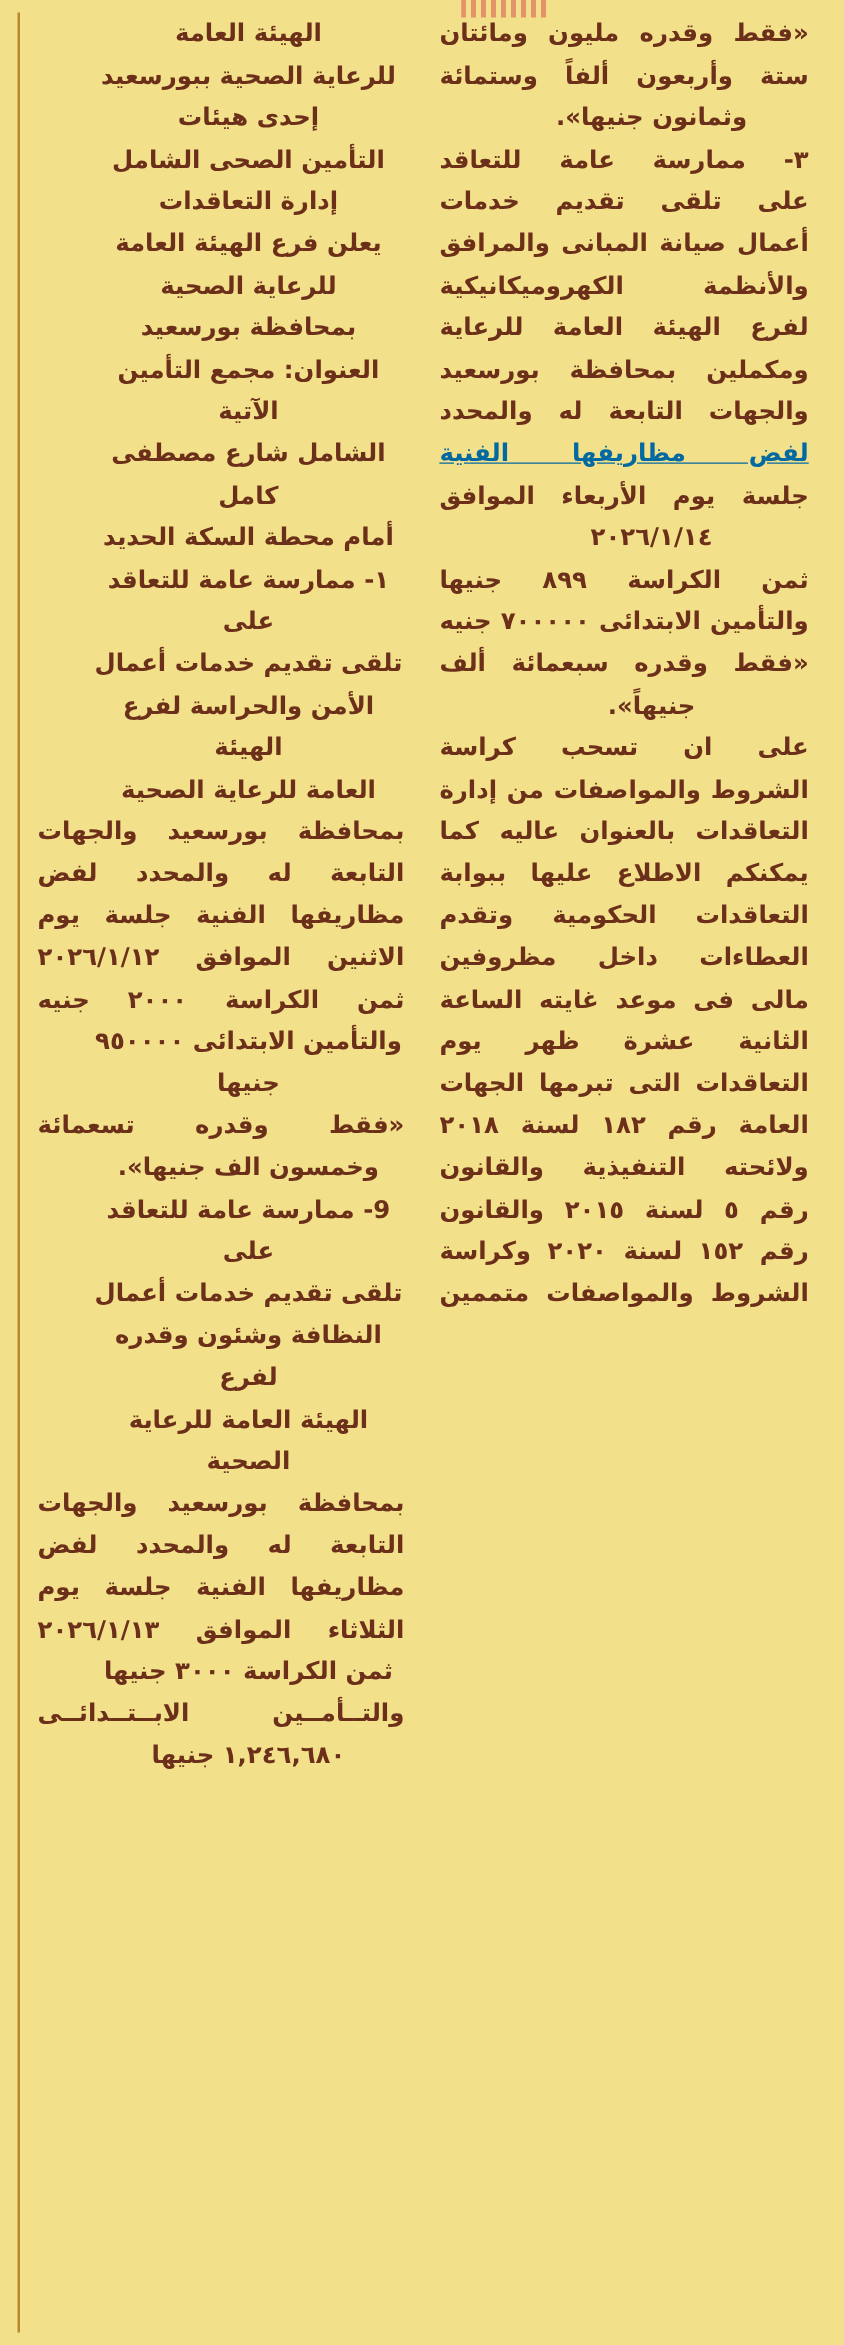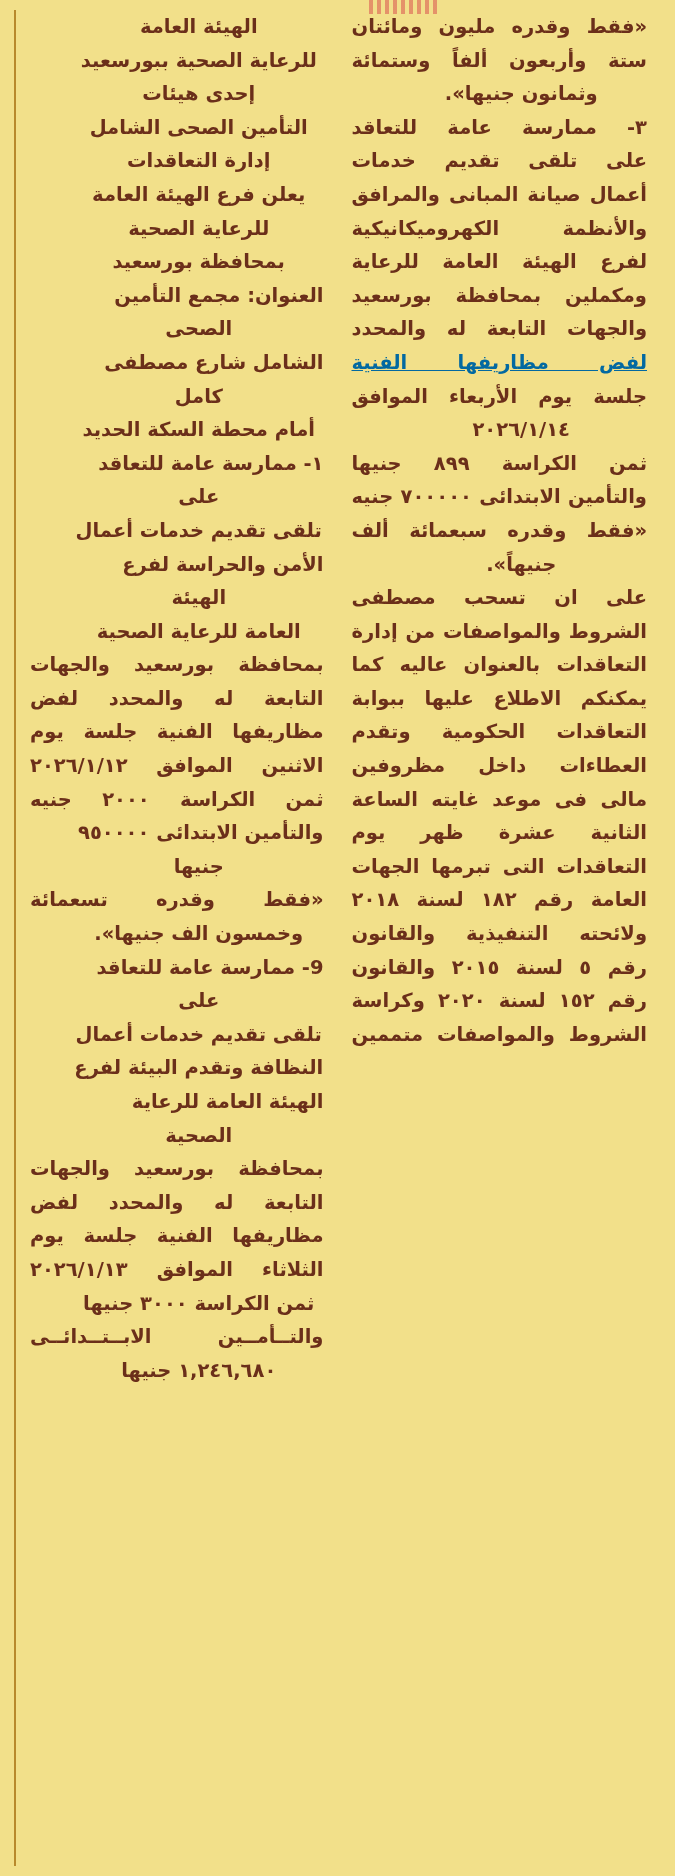--- a/index.html
+++ b/index.html
@@ -52,21 +52,21 @@
     letter-spacing: 0px;
     white-space: nowrap;
     text-align: center;
   }
   .ln.just {
     white-space: normal;
     text-align: justify;
     text-align-last: justify;
   }
   .ln.ctr {
-    text-align: right;
+    text-align: center;
     text-align-last: center;
     white-space: normal;
     margin-left: 44px;
   }
   .ln.fade {
     color: #0369a1;
     text-decoration: underline;
   }
 </style>
 </head>
@@ -78,38 +78,38 @@
 
   <div class="col right">
     <div class="ln ctr">الهيئة العامة</div>
     <div class="ln ctr">للرعاية الصحية ببورسعيد</div>
     <div class="ln ctr">إحدى هيئات</div>
     <div class="ln ctr">التأمين الصحى الشامل</div>
     <div class="ln ctr">إدارة التعاقدات</div>
     <div class="ln ctr">يعلن فرع الهيئة العامة</div>
     <div class="ln ctr">للرعاية الصحية</div>
     <div class="ln ctr">بمحافظة بورسعيد</div>
-    <div class="ln ctr">العنوان: مجمع التأمين الصحى</div>
+    <div class="ln ctr">العنوان: مجمع التأمين الآتية</div>
     <div class="ln ctr">الشامل شارع مصطفى كامل</div>
     <div class="ln ctr">أمام محطة السكة الحديد</div>
     <div class="ln ctr">١- ممارسة عامة للتعاقد على</div>
     <div class="ln ctr">تلقى تقديم خدمات أعمال</div>
     <div class="ln ctr">الأمن والحراسة لفرع الهيئة</div>
     <div class="ln ctr">العامة للرعاية الصحية</div>
     <div class="ln just">بمحافظة بورسعيد والجهات</div>
     <div class="ln just">التابعة له والمحدد لفض</div>
     <div class="ln just">مظاريفها الفنية جلسة يوم</div>
     <div class="ln just">الاثنين الموافق ٢٠٢٦/١/١٢</div>
     <div class="ln just">ثمن الكراسة ٢٠٠٠ جنيه</div>
     <div class="ln ctr">والتأمين الابتدائى ٩٥٠٠٠٠ جنيها</div>
     <div class="ln just">«فقط وقدره تسعمائة</div>
     <div class="ln ctr">وخمسون الف جنيها».</div>
     <div class="ln ctr">9- ممارسة عامة للتعاقد على</div>
     <div class="ln ctr">تلقى تقديم خدمات أعمال</div>
-    <div class="ln ctr">النظافة وتقدم البيئة لفرع</div>
+    <div class="ln ctr">النظافة وشئون وقدره لفرع</div>
     <div class="ln ctr">الهيئة العامة للرعاية الصحية</div>
     <div class="ln just">بمحافظة بورسعيد والجهات</div>
     <div class="ln just">التابعة له والمحدد لفض</div>
     <div class="ln just">مظاريفها الفنية جلسة يوم</div>
     <div class="ln just">الثلاثاء الموافق ٢٠٢٦/١/١٣</div>
     <div class="ln ctr">ثمن الكراسة ٣٠٠٠ جنيها</div>
     <div class="ln just">والتــأمــين الابــتــدائــى</div>
     <div class="ln ctr">١,٢٤٦,٦٨٠ جنيها</div>
   </div>
 
@@ -124,21 +124,21 @@
     <div class="ln just">لفرع الهيئة العامة للرعاية</div>
     <div class="ln just">ومكملين بمحافظة بورسعيد</div>
     <div class="ln just">والجهات التابعة له والمحدد</div>
     <div class="ln just fade">لفض مظاريفها الفنية</div>
     <div class="ln just">جلسة يوم الأربعاء الموافق</div>
     <div class="ln ctr">٢٠٢٦/١/١٤</div>
     <div class="ln just">ثمن الكراسة ٨٩٩ جنيها</div>
     <div class="ln just">والتأمين الابتدائى ٧٠٠٠٠٠ جنيه</div>
     <div class="ln just">«فقط وقدره سبعمائة ألف</div>
     <div class="ln ctr">جنيهاً».</div>
-    <div class="ln just">على ان تسحب مصطفى</div>
+    <div class="ln just">على ان تسحب كراسة</div>
     <div class="ln just">الشروط والمواصفات من إدارة</div>
     <div class="ln just">التعاقدات بالعنوان عاليه كما</div>
     <div class="ln just">يمكنكم الاطلاع عليها ببوابة</div>
     <div class="ln just">التعاقدات الحكومية وتقدم</div>
     <div class="ln just">العطاءات داخل مظروفين</div>
     <div class="ln just">مالى فى موعد غايته الساعة</div>
     <div class="ln just">الثانية عشرة ظهر يوم</div>
     <div class="ln just">التعاقدات التى تبرمها الجهات</div>
     <div class="ln just">العامة رقم ١٨٢ لسنة ٢٠١٨</div>
     <div class="ln just">ولائحته التنفيذية والقانون</div>

